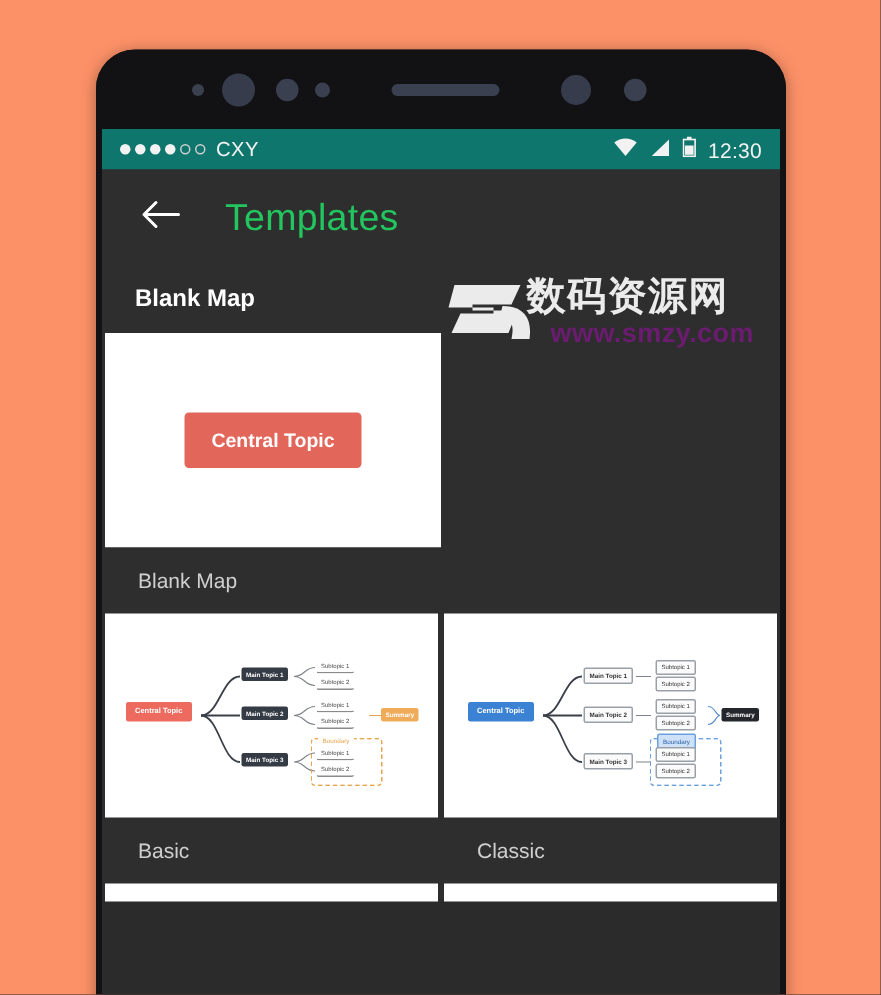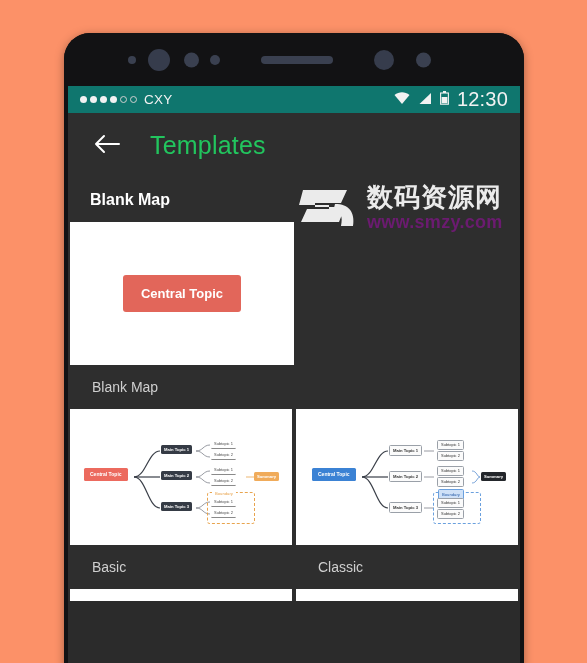--- a/index.html
+++ b/index.html
@@ -83,21 +83,21 @@
   }
   #carrier-dots { display: flex; align-items: center; gap: 3px; margin-right: 7px; }
   .cd {
     width: 7px; height: 7px; border-radius: 50%;
     box-sizing: border-box;
   }
   .cd.on  { background: #f2f2f2; }
   .cd.off { border: 1px solid #cfcfcf; background: transparent; }
   #carrier-name { letter-spacing: .3px; font-size: 13.5px; }
   #status-right { margin-left: auto; display: flex; align-items: center; gap: 8px; }
-  #clock { font-size: 20px; letter-spacing: .2px; }
+  #clock { font-size: 14px; letter-spacing: .2px; }
 
   
   #toolbar {
     height: 65px;
     background: #2e2e2e;
     display: flex;
     align-items: center;
     padding-left: 22px;
   }
   #back-button {
@@ -205,21 +205,21 @@
 
   
   #watermark {
     position: absolute;
     left: 295px; top: 178px;
     width: 240px; height: 72px;
     pointer-events: none;
     opacity: .93;
   }
   #wm-cn {
-    position: absolute; left: 72px; top: 2px;
+    position: absolute; left: 56px; top: 2px;
     color: #fafafa; font-size: 26px; font-weight: bold;
     letter-spacing: 1px;
     font-family: Liberation Sans, sans-serif;
   }
   #wm-url {
     position: absolute; left: 72px; top: 34px;
     color: #701a75; font-size: 18px; font-weight: bold;
     letter-spacing: .3px;
   }
 </style>

